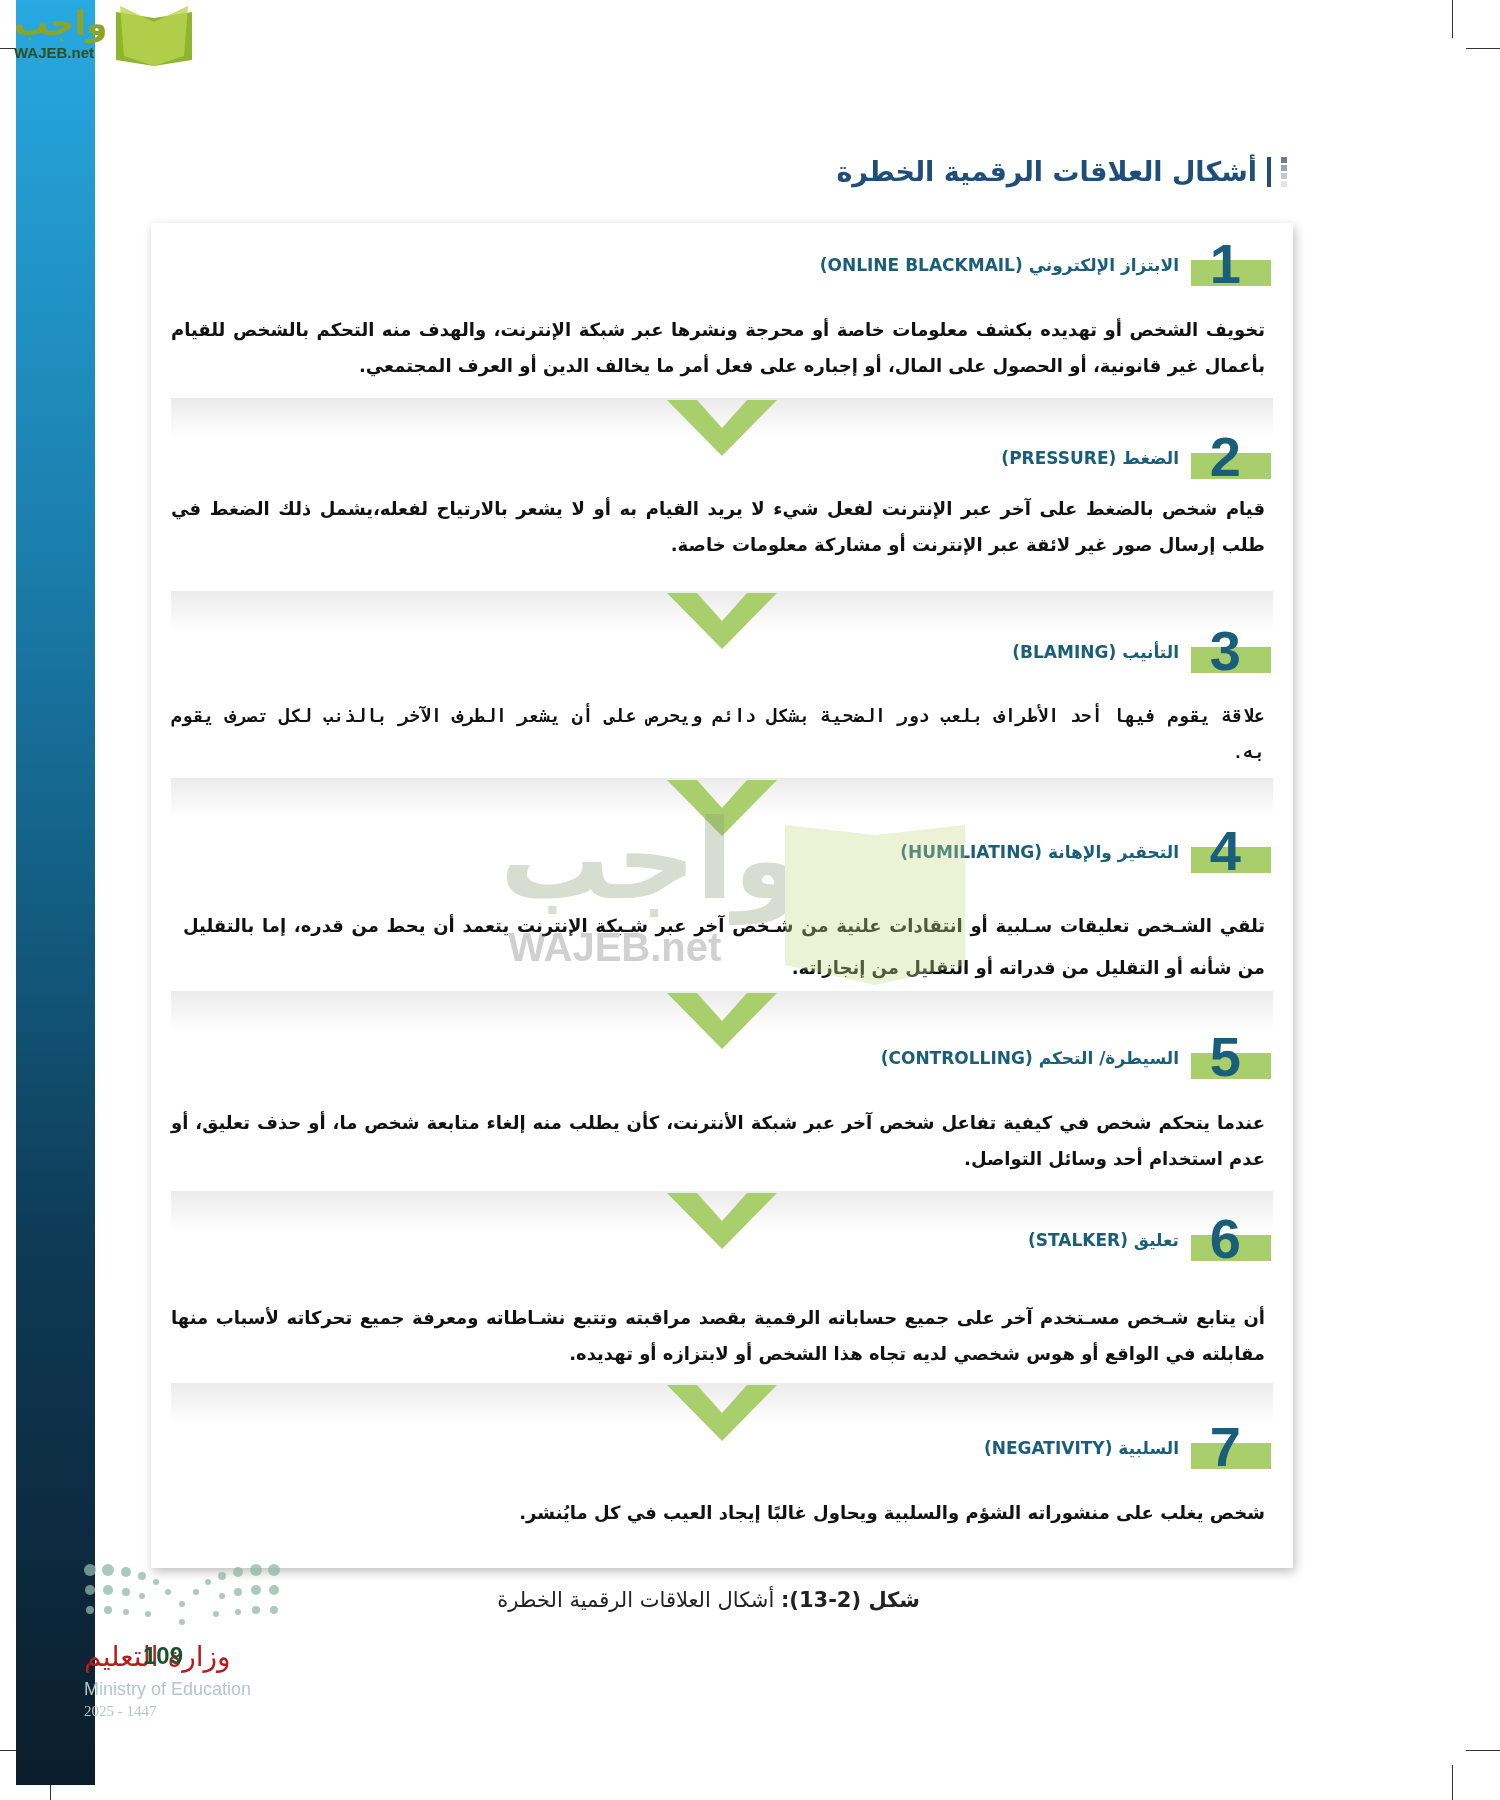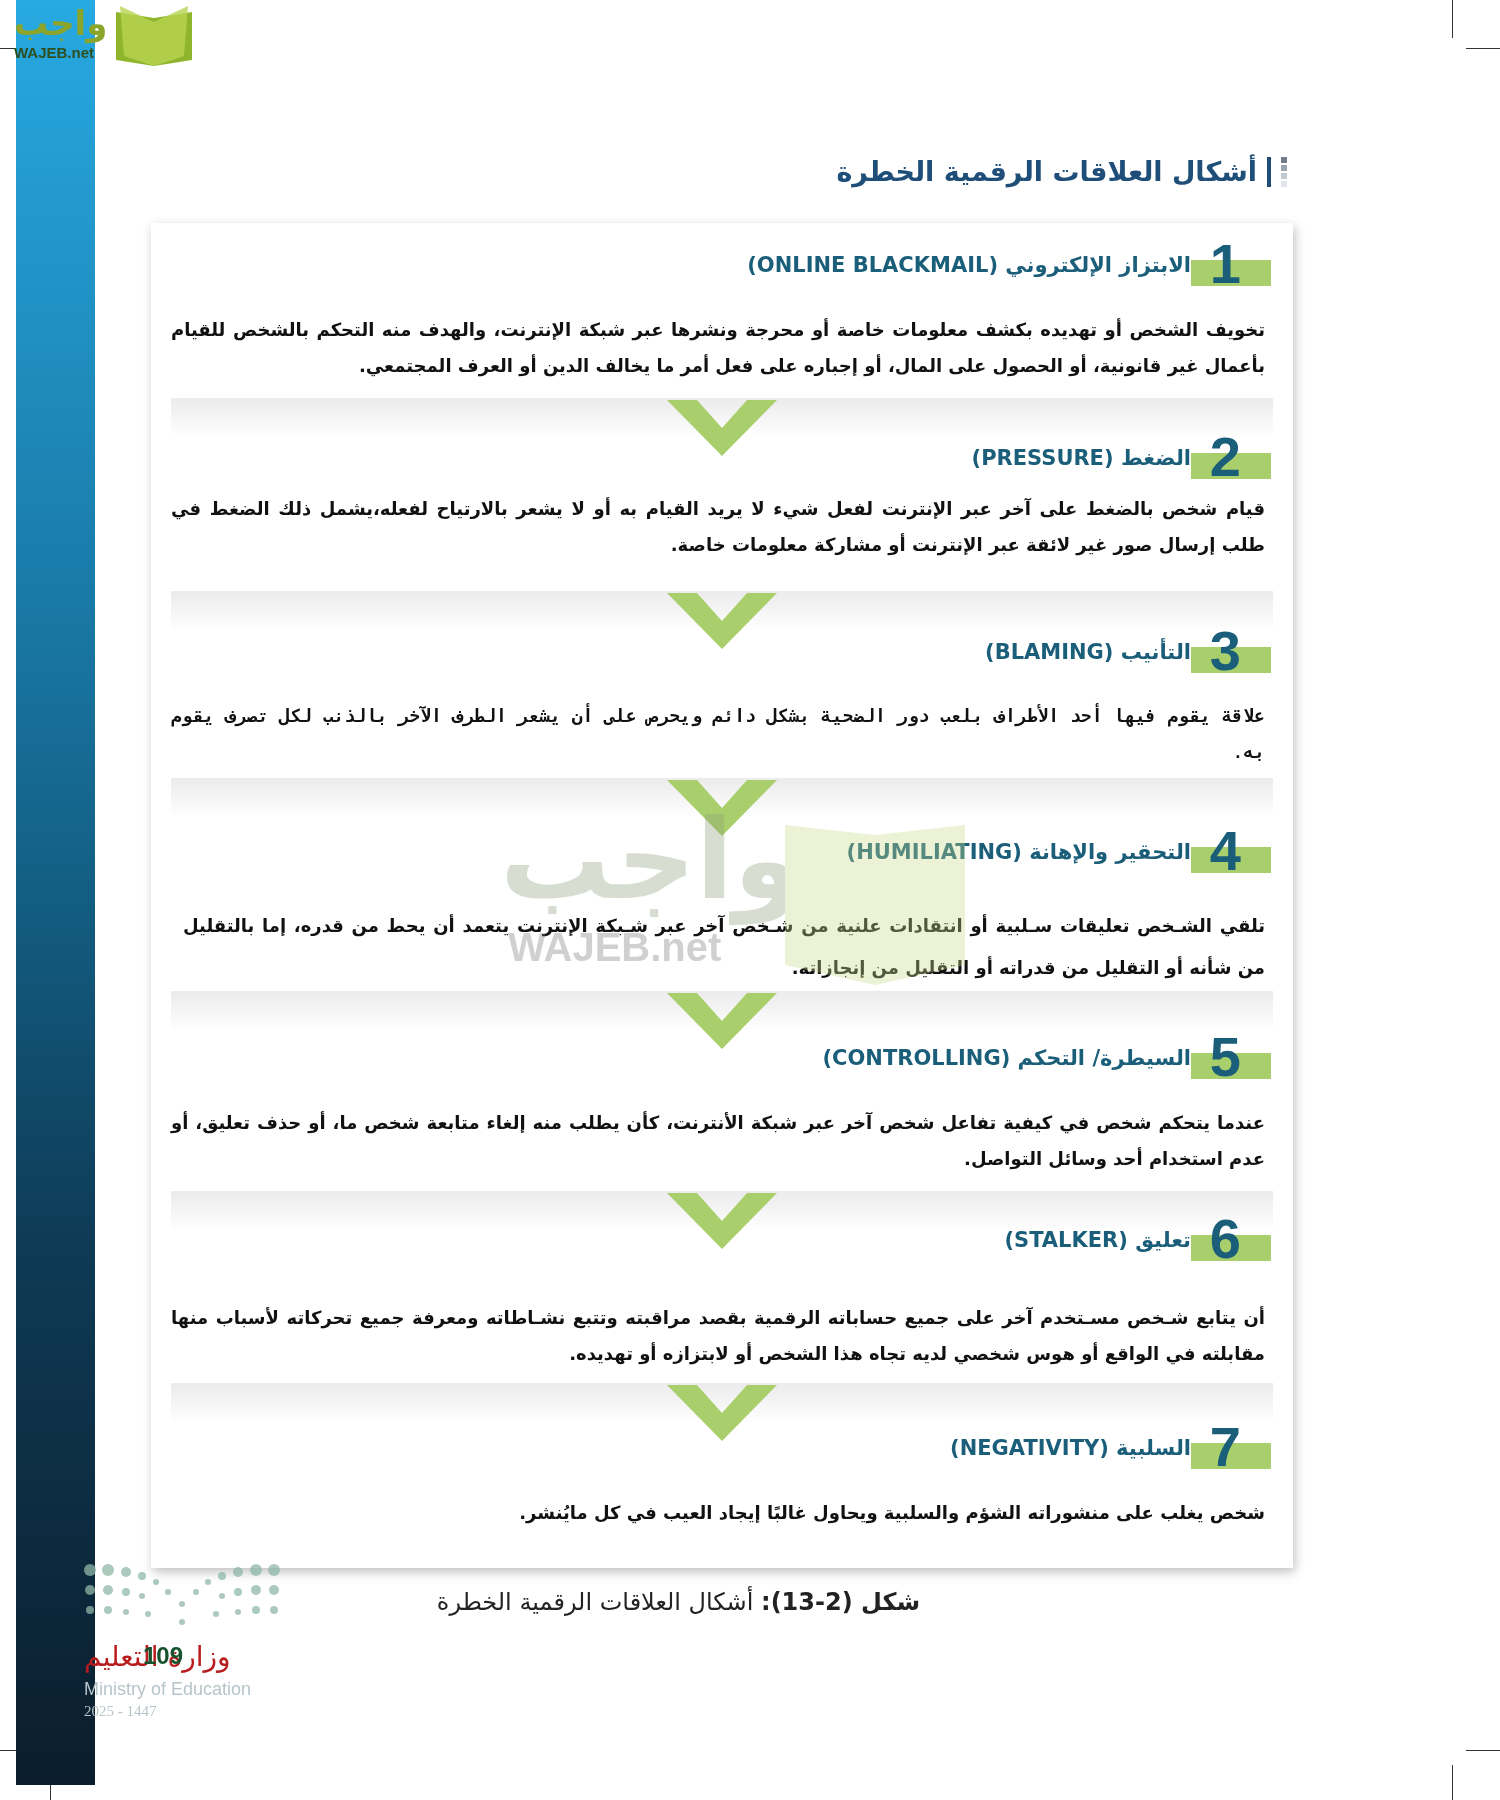--- a/index.html
+++ b/index.html
@@ -14,25 +14,25 @@
   .heading-bar{width:4px;height:30px;background:#1f4e79;}
   .heading-squares{display:flex;flex-direction:column;gap:2px;}
   .heading-squares span{display:block;width:6px;height:6px;}
   .heading-text{font-size:27px;font-weight:bold;color:#1f4e79;font-family:"DejaVu Sans",sans-serif;}
   .card{position:absolute;left:151px;top:223px;width:1142px;height:1345px;background:#fff;box-shadow:2px 4px 10px rgba(0,0,0,0.25);}
   .item{position:absolute;left:0;right:0;direction:rtl;}
   .item-head{position:absolute;right:22px;display:flex;align-items:center;direction:rtl;}
   .num-wrap{position:relative;width:80px;height:54px;}
   .num-bg{position:absolute;right:0;bottom:6px;width:80px;height:26px;background:#a9cf6c;}
   .num{position:absolute;right:30px;bottom:0;font-size:56px;font-weight:bold;color:#1b5e7a;line-height:56px;font-family:"Liberation Sans",sans-serif;}
-  .item-title{font-size:21px;font-weight:bold;color:#1b5e7a;margin-right:0;white-space:nowrap;}
+  .item-title{font-size:17px;font-weight:bold;color:#1b5e7a;margin-right:12px;white-space:nowrap;}
   .item-body{position:absolute;right:28px;left:20px;font-size:18px;font-weight:bold;color:#111;line-height:36px;text-align:justify;}
   .separator{position:absolute;left:20px;right:20px;height:40px;background:linear-gradient(180deg,rgba(0,0,0,0.08) 0%,rgba(0,0,0,0.0) 100%);}
   .chevron{position:absolute;left:50%;margin-left:-55px;width:110px;height:56px;}
-  .caption{position:absolute;right:580px;top:1588px;direction:rtl;font-size:24px;color:#222;}
+  .caption{position:absolute;right:580px;top:1588px;direction:rtl;font-size:21px;color:#222;}
   .caption b{font-weight:bold;}
   .moe-logo{position:absolute;left:82px;top:1560px;width:200px;height:170px;}
   .page-number{position:absolute;left:143px;top:1642px;font-size:24px;font-weight:bold;color:#14532d;font-family:"Liberation Sans",sans-serif;}
   .moe-ar{position:absolute;left:84px;top:1640px;font-size:28px;color:#b91c1c;direction:rtl;}
   .moe-en{position:absolute;left:84px;top:1679px;font-size:18px;color:#b7c5c9;font-family:"Liberation Sans",sans-serif;}
   .moe-year{position:absolute;left:84px;top:1703px;font-size:15px;color:#b7c5c9;font-family:Liberation Serif, serif;}
   .watermark{position:absolute;left:500px;top:815px;width:480px;height:170px;opacity:0.35;pointer-events:none;}
   .wm-ar{position:absolute;left:0;top:-10px;font-size:110px;font-weight:bold;color:#8fa07a;line-height:110px;}
   .wm-en{position:absolute;left:8px;top:110px;font-size:40px;font-weight:bold;color:#7b7b7b;font-family:"Liberation Sans",sans-serif;}
 </style>

